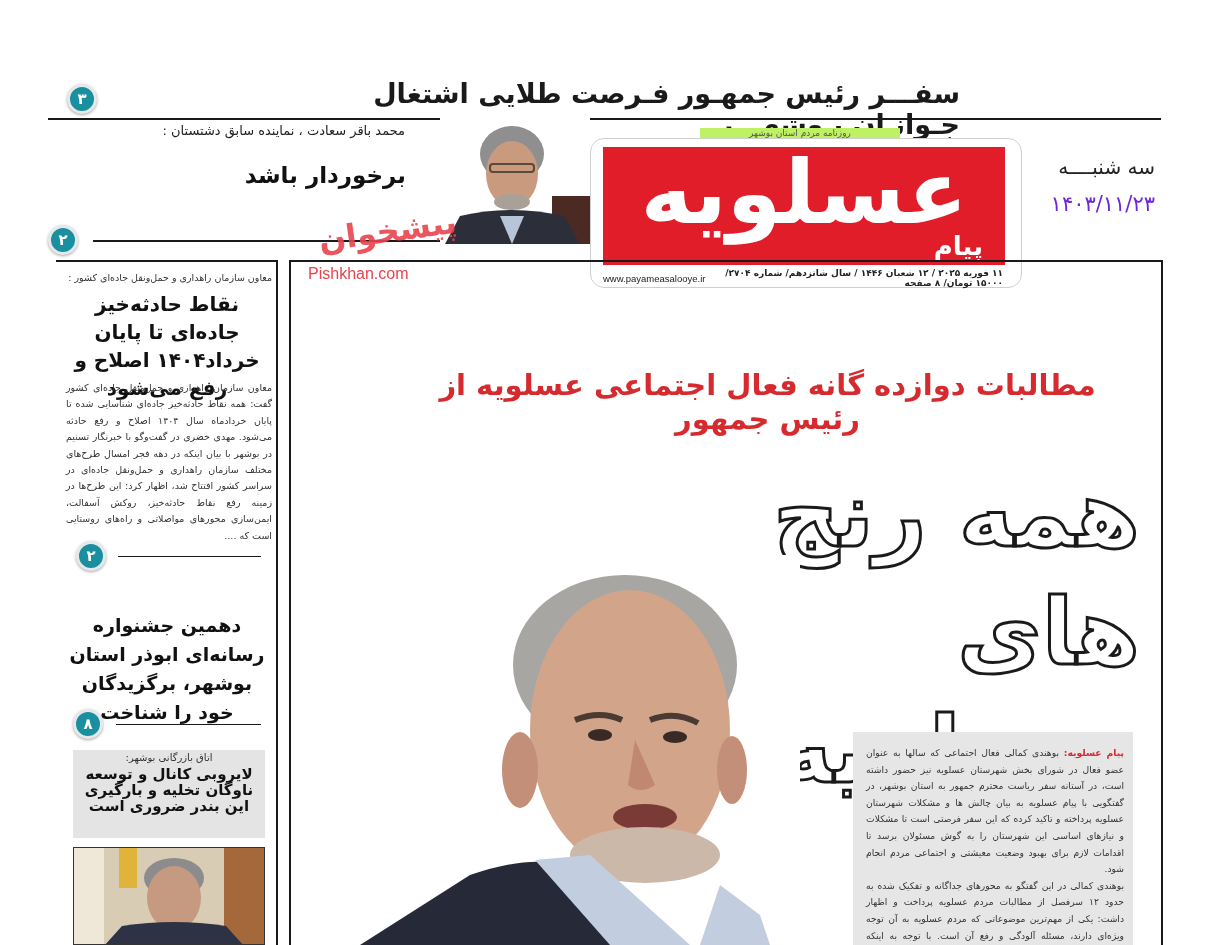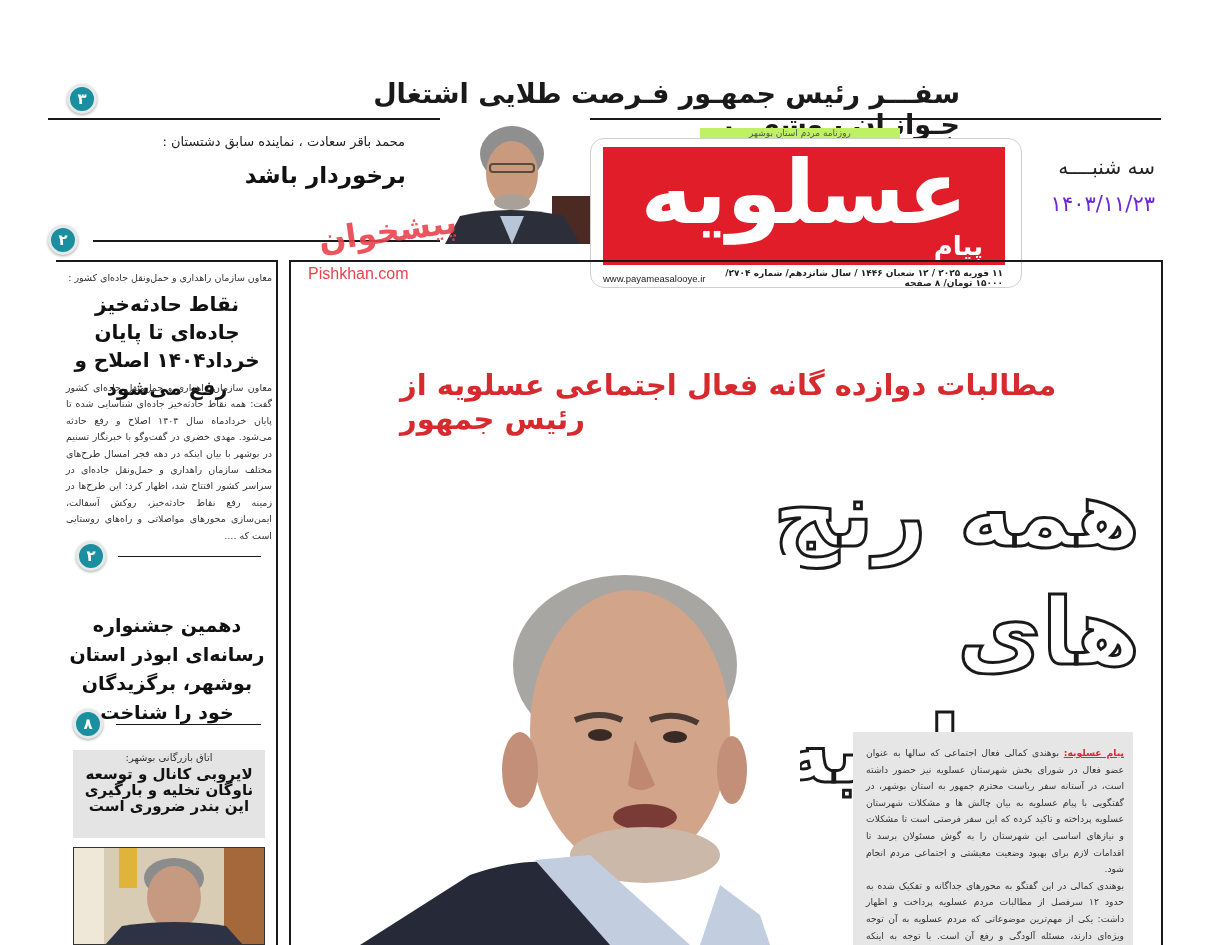--- a/index.html
+++ b/index.html
@@ -52,21 +52,21 @@
     left: 603px; top: 268px; width: 400px; font-size: 9px; color: #222;
     display: flex; justify-content: space-between; align-items: center;
   }
   .mast-info .url { direction: ltr; font-family: "Liberation Sans", sans-serif; font-size: 9.5px; }
 
   
   .day-name { left: 1035px; top: 155px; width: 120px; text-align: right; font-size: 20px; color: #222; }
   .date-num { left: 1030px; top: 192px; width: 125px; text-align: right; font-size: 21px; color: #6d28d9; letter-spacing: 1px; }
 
   
-  .teaser-kicker { left: 150px; top: 134px; width: 255px; text-align: right; font-size: 13px; color: #222; }
+  .teaser-kicker { left: 150px; top: 123px; width: 255px; text-align: right; font-size: 13px; color: #222; }
   .teaser-title { left: 140px; top: 160px; width: 266px; text-align: right; font-size: 23px; font-weight: bold; line-height: 31px; color: #111; }
   .teaser-photo {
     left: 440px; top: 116px; width: 150px; height: 128px; overflow: hidden;
   }
 
   
   .wm-fa { left: 318px; top: 212px; font-size: 32px; color: #e8434d; font-weight: bold; transform: rotate(-8deg); opacity: 0.9; }
   .wm-en { left: 308px; top: 265px; font-size: 16px; color: #e8434d; font-family: "Liberation Sans", sans-serif; }
 
   
@@ -75,31 +75,31 @@
   .story1-title { left: 62px; top: 290px; width: 210px; text-align: center; font-size: 20px; font-weight: bold; line-height: 28px; color: #111; }
   .story1-body { left: 66px; top: 380px; width: 206px; text-align: justify; font-size: 9.5px; line-height: 16.4px; color: #333; }
   .story2-title { left: 62px; top: 582px; width: 210px; text-align: center; font-size: 19px; font-weight: bold; line-height: 29px; color: #111; margin-top: 29px; }
   .story3-box { left: 73px; top: 750px; width: 192px; height: 88px; background: #e4e4e4; }
   .story3-kicker { left: 78px; top: 752px; width: 182px; text-align: center; font-size: 10px; color: #333; }
   .story3-title { left: 76px; top: 766px; width: 186px; text-align: center; font-size: 15px; font-weight: bold; line-height: 16px; color: #111; }
   .story3-photo { left: 73px; top: 847px; width: 192px; height: 98px; border: 1px solid #333; overflow: hidden; background: #c9b493; }
 
   
   .main-box { left: 289px; top: 260px; width: 874px; height: 685px; border-top: 2px solid #1a1a1a; border-left: 2px solid #1a1a1a; border-right: 2px solid #1a1a1a; }
-  .main-sub { left: 400px; top: 368px; width: 735px; text-align: left; font-size: 29px; color: #d62a2f; font-weight: bold; }
+  .main-sub { left: 400px; top: 368px; width: 735px; text-align: center; font-size: 29px; color: #d62a2f; font-weight: bold; }
   .headline {
     left: 600px; top: 418px; width: 540px; text-align: right;
     font-size: 92px; line-height: 118px; font-weight: bold; color: #ffffff;
     -webkit-text-stroke: 3px #1a1a1a; letter-spacing: 2px; margin-top: 38px;
   }
   .main-photo { left: 360px; top: 555px; width: 440px; height: 390px; overflow: hidden; }
 
   .lead-box { left: 853px; top: 732px; width: 280px; height: 213px; background: #e6e6e6; }
   .lead-text { left: 866px; top: 745px; width: 258px; text-align: justify; font-size: 9.2px; line-height: 16.6px; color: #333; }
-  .lead-text .src { color: #d62a2f; font-weight: bold; text-decoration: underline; }
+  .lead-text .src { color: #d62a2f; font-weight: bold; }
 </style>
 </head>
 <body>
 
 <div class="badge" style="left:67px; top:84px;">
   <span>۳</span>
 </div>
 <div class="abs top-strap rtl">سفـــر رئیس جمهـور فـرصت طلایی اشتغال جـوانـان بـوشهـــر</div>
 <div class="hline" style="left:48px; top:118px; width:1113px;"></div>
 

